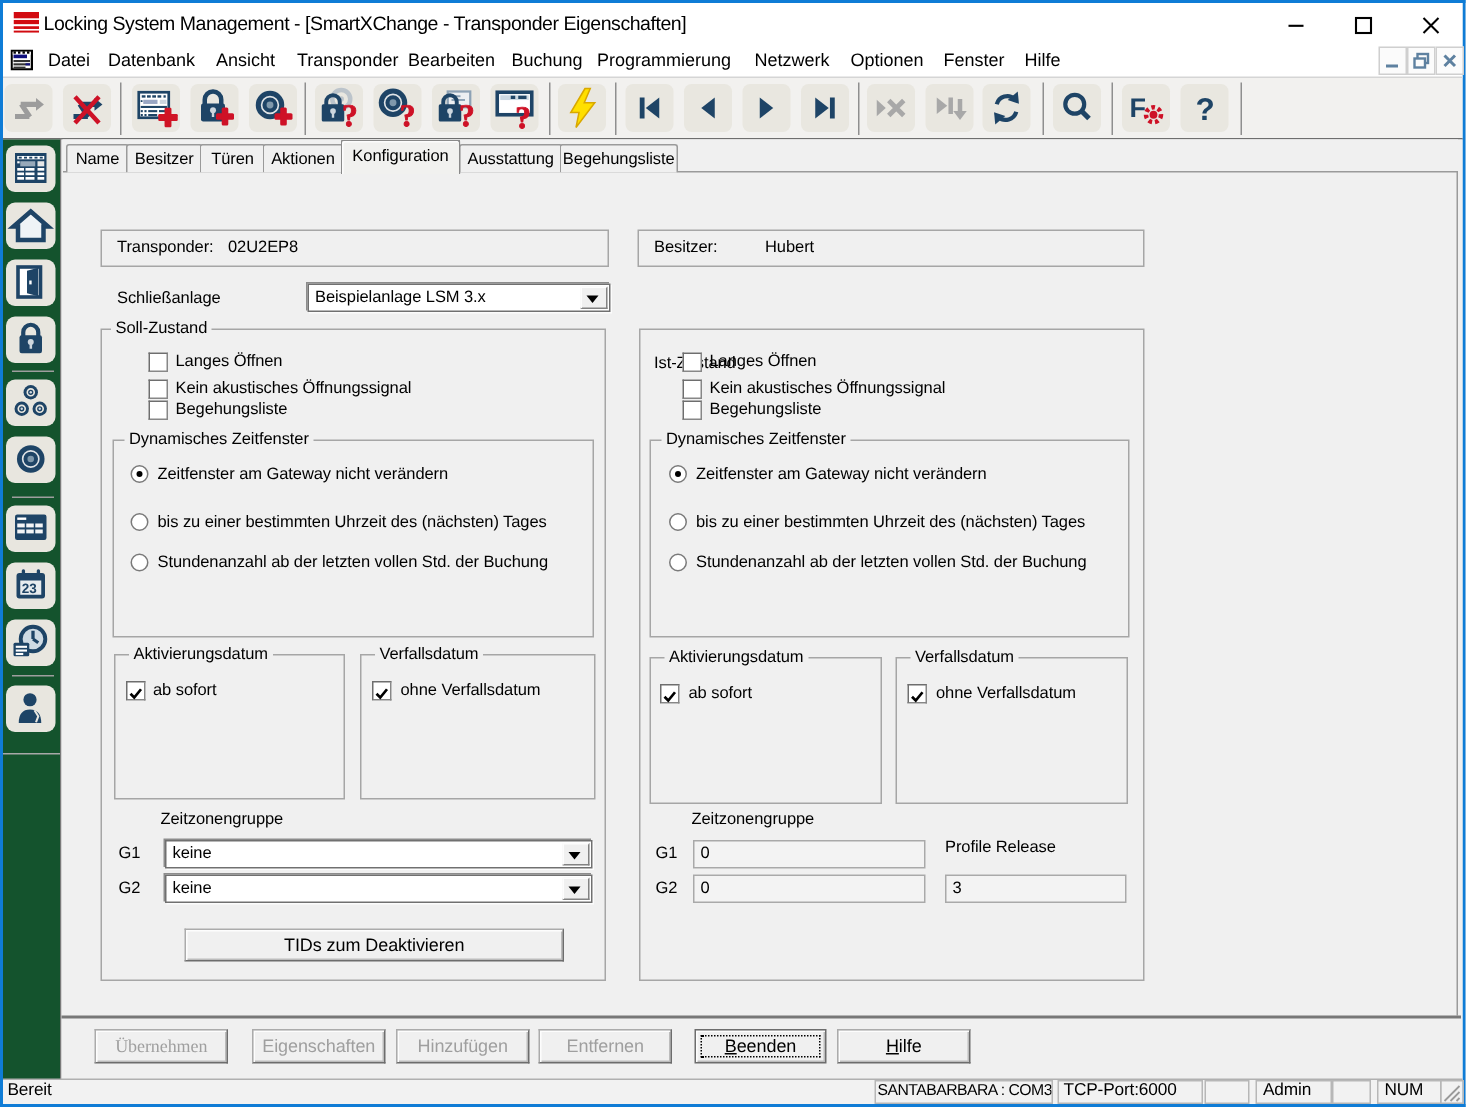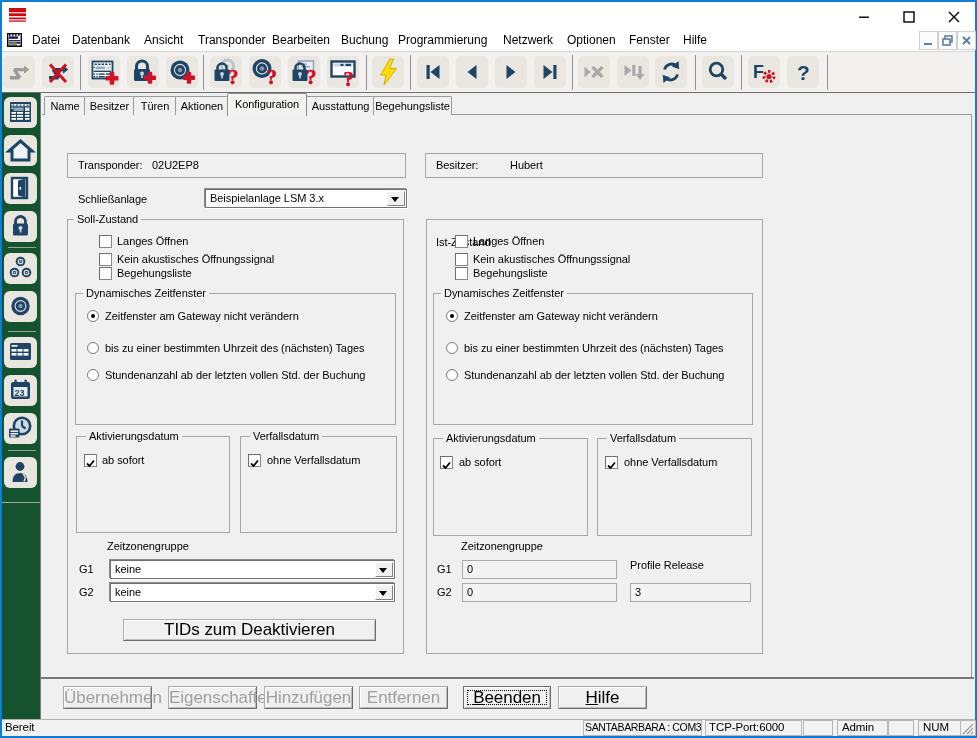--- a/index.html
+++ b/index.html
@@ -11,21 +11,21 @@
 .cb{position:absolute;width:11px;height:11px;background:#fff;border:1px solid #878787;border-top-color:#6e6e6e;border-left-color:#6e6e6e;}
 .rad{position:absolute;width:10px;height:10px;background:#fff;border:1px solid #7a7a7a;border-radius:50%;}
 .rad.on::after{content:"";position:absolute;left:3px;top:3px;width:4px;height:4px;background:#000;border-radius:50%;}
 .combo{position:absolute;background:#fff;border:1px solid #707070;box-shadow:1px 1px 0 #fcfcfc, -1px -1px 0 #8c8c8c;}
 .combo .ct{position:absolute;left:4px;top:2px;font-size:11px;letter-spacing:-0.05px;white-space:nowrap;}
 .combo .cbn{position:absolute;right:1px;top:1px;bottom:1px;width:16px;background:#f0f0f0;
 border:1px solid;border-color:#fdfdfd #828282 #828282 #fdfdfd;}
 .combo .cbn::after{content:"";position:absolute;left:3px;top:5px;border:4px solid transparent;border-top:5px solid #000;}
 .btn3d{position:absolute;background:#f0f0f0;border:1px solid;border-color:#ababab #6d6d6d #6d6d6d #ababab;
 box-shadow:inset 1px 1px 0 #fdfdfd, inset -1px -1px 0 #bcbcbc;
-font-size:17px;letter-spacing:-0.05px;color:#000;text-align:center;}
+font-size:12px;letter-spacing:-0.05px;color:#000;text-align:center;}
 .tfield{position:absolute;background:#f3f3f3;border:1px solid #a9a9a9;font-size:11px;letter-spacing:-0.05px;}
 .tfield span{position:absolute;left:4px;top:2px;}
 .tbtn{position:absolute;width:32px;height:32px;background:#e9e7e0;border-radius:5px;}
 .tsep{position:absolute;width:1px;background:#8f8f8f;top:3px;height:35px;}
 .sbtn{position:absolute;left:4px;width:33px;height:31px;background:#e8e6df;border-radius:6px;}
 .ssep{position:absolute;left:6px;width:28px;height:1px;background:#9e9e9e;}
 .mi{display:inline-block;font-size:12px;color:#000;}
 </style>
 </head>
 <body>
@@ -36,20 +36,21 @@
 <div class="abs" style="left:0;top:736px;width:977px;height:2px;background:#0f7cd6;"></div>
 
 <div class="abs" style="left:2px;top:2px;width:973px;height:28px;background:#ffffff;">
 
   <svg class="abs" style="left:7px;top:5.5px;" width="17" height="14" viewBox="0 0 17 14">
     <rect x="0" y="0" width="17" height="4.2" fill="#d20a10"></rect>
     <rect x="0" y="5.3" width="17" height="2.8" fill="#d20a10"></rect>
     <rect x="0" y="9.5" width="17" height="1.8" fill="#d20a10"></rect>
     <rect x="0" y="12.4" width="17" height="1.3" fill="#d20a10"></rect>
   </svg>
+  <div class="abs" style="left:27px;top:6px;font-size:13px;letter-spacing:-0.3px;color:#000;white-space:nowrap;">Locking System Management - [SmartXChange - Transponder Eigenschaften]</div>
 
   <svg class="abs" style="left:853px;top:6px;" width="18" height="18" viewBox="0 0 18 18">
       <rect x="4" y="8.5" width="10" height="1.4" fill="#000"></rect>
     </svg>
   <svg class="abs" style="left:898px;top:6px;" width="18" height="18" viewBox="0 0 18 18">
       <rect x="4" y="4" width="10" height="10" fill="none" stroke="#000" stroke-width="1.4"></rect>
     </svg>
   <svg class="abs" style="left:943px;top:6px;" width="18" height="18" viewBox="0 0 18 18">
       <path d="M4 4 L14 14 M14 4 L4 14" stroke="#000" stroke-width="1.4"></path>
     </svg>
@@ -524,21 +525,21 @@
   </div>
 <div class="abs t11" style="left:437px;top:586px;">G2</div>
 <div class="tfield" style="left:462px;top:583px;width:153px;height:17px;">
     <span>0</span>
   </div>
 <div class="abs t11" style="left:630px;top:559px;">Profile Release</div>
 <div class="tfield" style="left:630px;top:583px;width:119px;height:17px;">
     <span>3</span>
   </div>
 
-<div class="btn3d" style="left:63px;top:686px;width:87px;height:21px;line-height:21px;color:#9f9f9f;">Übernehmen</div>
+<div class="btn3d" style="left:63px;top:686px;width:87px;height:21px;line-height:21px;color:#9f9f9f;font-family:Liberation Serif, serif;">Übernehmen</div>
 <div class="btn3d" style="left:168px;top:686px;width:87px;height:21px;line-height:21px;color:#9f9f9f;">Eigenschaften</div>
 <div class="btn3d" style="left:264px;top:686px;width:87px;height:21px;line-height:21px;color:#9f9f9f;">Hinzufügen</div>
 <div class="btn3d" style="left:359px;top:686px;width:87px;height:21px;line-height:21px;color:#9f9f9f;">Entfernen</div>
 <div class="btn3d" style="left:463px;top:686px;width:86px;height:21px;line-height:21px;border-color:#6d6d6d;">
   <div class="abs" style="left:3px;top:3px;right:3px;bottom:3px;border:1px dotted #000;"></div><span style="text-decoration:underline;">B</span>eenden</div>
 <div class="btn3d" style="left:558px;top:686px;width:87px;height:21px;line-height:21px;"><span style="text-decoration:underline;">H</span>ilfe</div>
 
 <div class="abs" style="left:2px;top:719px;width:973px;height:1px;background:#b0b0b0;"></div>
 <div class="abs" id="statusbar" style="left:2px;top:720px;width:973px;height:16px;background:#f2f2f2;font-size:11.5px;letter-spacing:-0.1px;color:#000;white-space:nowrap;">
   <div class="abs" style="left:3px;top:1px;">Bereit</div>

